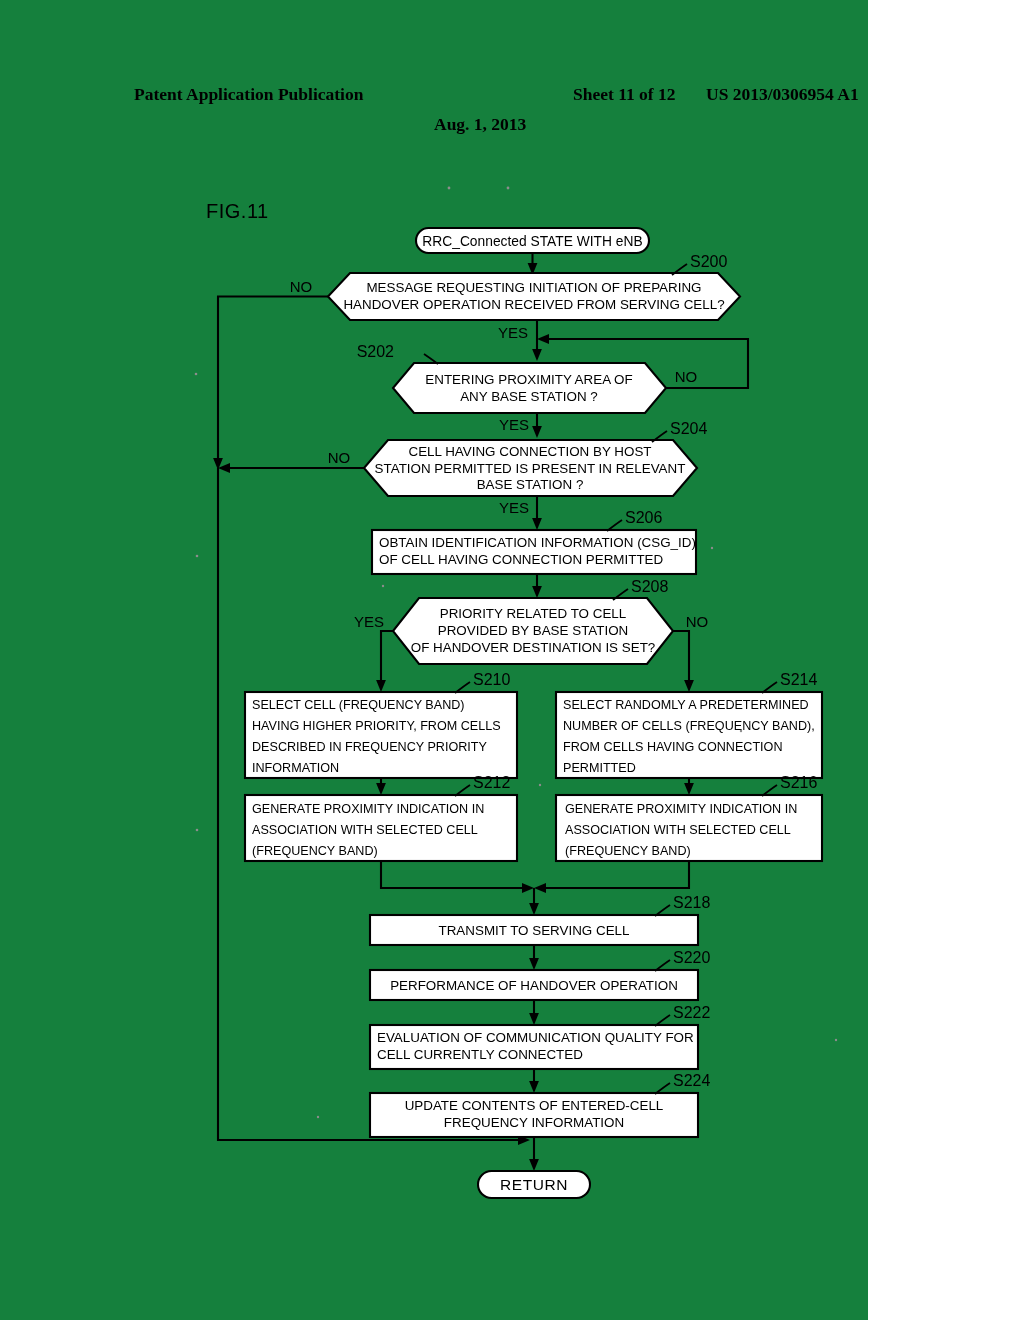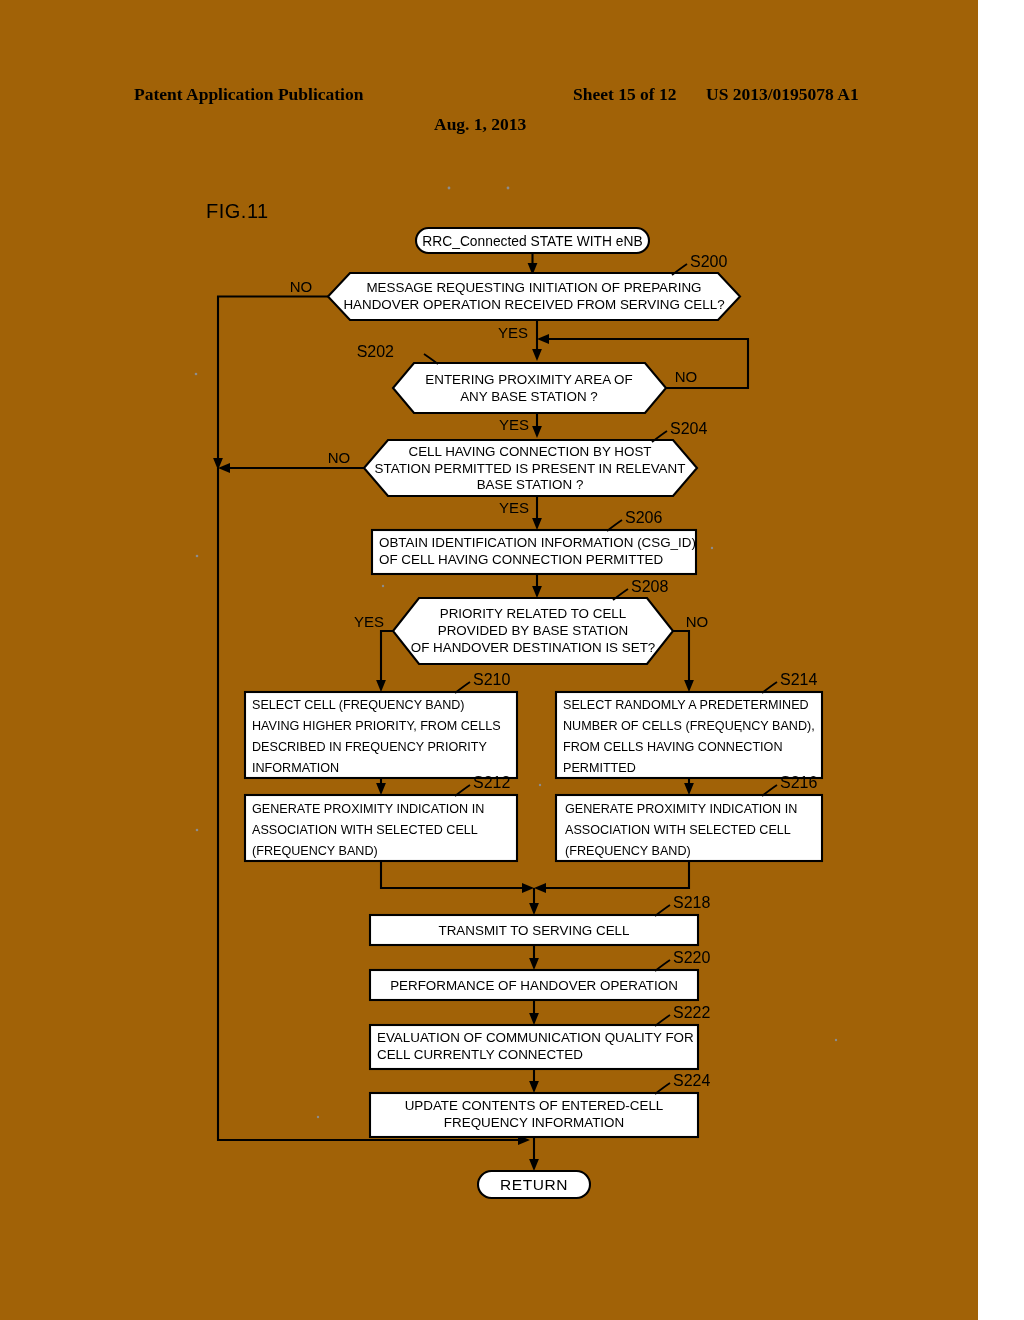--- a/index.html
+++ b/index.html
@@ -12,23 +12,23 @@
     width: 1024px;
     height: 1320px;
     position: relative;
     font-family: "Liberation Sans", sans-serif;
     color: #000000;
     overflow: hidden;
   }
   .page {
     position: absolute;
     left: 0; top: 0;
-    width: 978px;
+    width: 868px;
     height: 1320px;
-    background: #a16207;
+    background: #15803d;
   }
   
   .header {
     position: absolute;
     left: 0;
     top: 84px;
     width: 1024px;
     height: 30px;
     font-family: "Liberation Serif", serif;
     font-weight: bold;
@@ -101,22 +101,22 @@
   .speck { fill: #8d8d8d; }
 </style>
 </head>
 <body>
 
 <div class="page">
 
   <div class="header">
     <span class="hdr-pub">Patent Application Publication</span>
     <span class="hdr-date">Aug. 1, 2013</span>
-    <span class="hdr-sheet">Sheet 15 of 12</span>
-    <span class="hdr-num">US 2013/0195078 A1</span>
+    <span class="hdr-sheet">Sheet 11 of 12</span>
+    <span class="hdr-num">US 2013/0306954 A1</span>
   </div>
 
   <div class="fig-label">FIG.11</div>
 
   <div class="chart-wrap">
     <svg class="flow" viewBox="0 0 1024 1320" xmlns="http://www.w3.org/2000/svg">
 
       <g>
         <rect class="shape" x="416" y="228" width="233" height="25" rx="12.5" ry="12.5"></rect>
         <text class="term-text" x="532.5" y="245.5" text-anchor="middle">RRC_Connected STATE WITH eNB</text>

